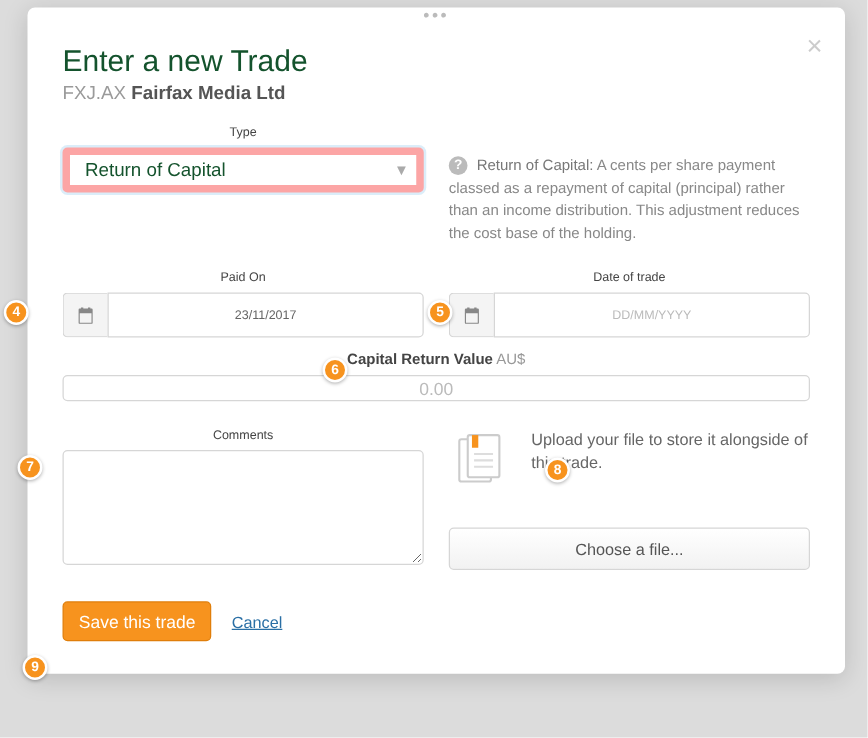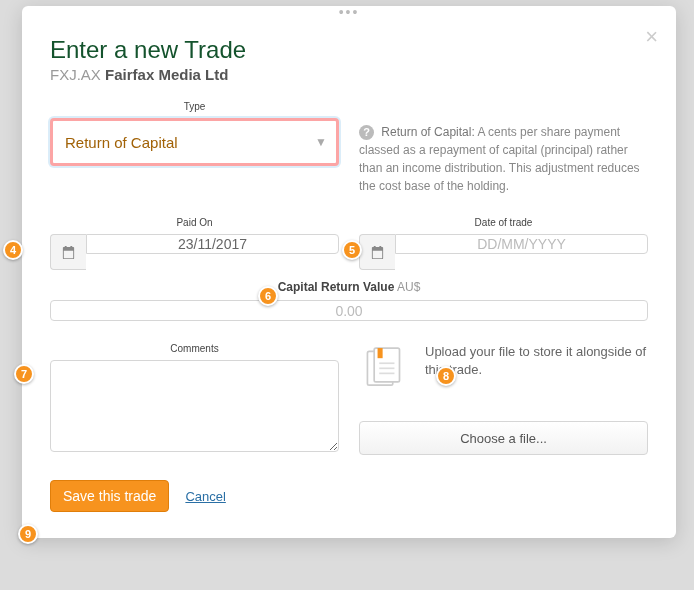--- a/index.html
+++ b/index.html
@@ -66,26 +66,26 @@
     display: block;
     text-align: center;
   }
   .row { display: flex; gap: 20px; }
   .col { flex: 1; position: relative; }
   .select-wrap {
     position: relative;
   }
   .select {
     width: 100%;
-    height: 48px;
-    border: 3px solid #fca5a5;
+    height: 36px;
+    border: 6px solid #fca5a5;
     border-radius: 4px;
     padding: 0 12px;
     font-size: 15px;
-    color: #a16207;
+    color: #14532d;
     background: #fff;
     outline: none;
     box-shadow: 0 0 0 2px rgba(111,184,232,0.25);
     appearance: none;
   }
   .select-caret {
     position: absolute;
     right: 12px;
     top: 50%;
     transform: translateY(-50%);
@@ -125,25 +125,25 @@
     border-right: none;
     border-radius: 4px 0 0 4px;
     display: flex;
     align-items: center;
     justify-content: center;
     color: #888;
   }
   .input-addon svg { width: 15px; height: 15px; fill: #888; }
   .text-input {
     flex: 1;
-    height: 20px;
+    height: 36px;
     border: 1px solid #d6d6d6;
     border-radius: 0 4px 4px 0;
     text-align: center;
-    font-size: 14px;
+    font-size: 10px;
     color: #666;
     outline: none;
   }
   .text-input::placeholder { color: #bbb; }
   .full-input {
     width: 100%;
     height: 21px;
     border: 1px solid #d6d6d6;
     border-radius: 4px;
     text-align: center;

